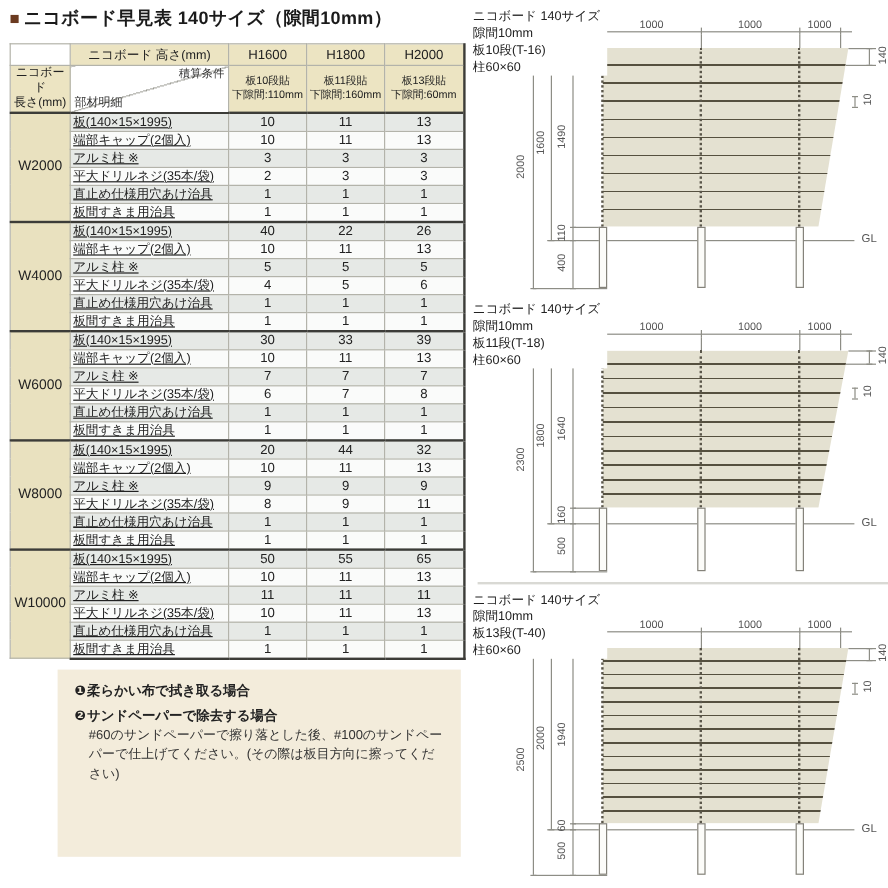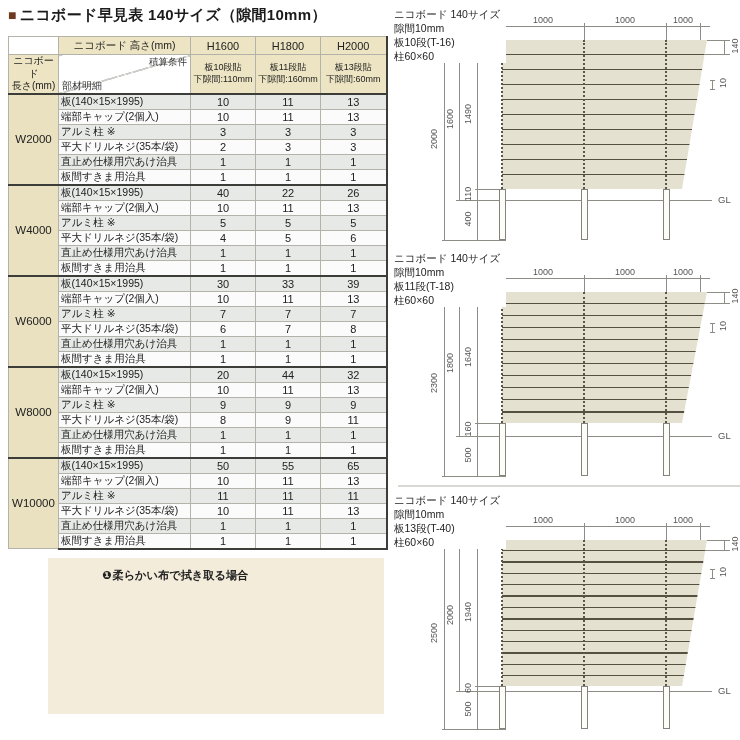--- a/index.html
+++ b/index.html
@@ -22,34 +22,34 @@
   td.len-cell{font-size:10px;font-weight:bold;text-align:center;line-height:1.25;border-left:2px solid #3c3c38;border-top:2px solid #3c3c38;}
   .toprow th{border-top:2px solid #3c3c38;}
   .lastcol{border-right:2px solid #3c3c38 !important;}
   td.diag-cell{position:relative;height:28px;background:#fff;
     background-image:linear-gradient(to bottom right,transparent 49.4%,#9a9a92 49.4%,#9a9a92 50.6%,transparent 50.6%);}
   .diag-top{position:absolute;right:3px;top:1px;font-size:9.5px;color:#333;}
   .diag-bottom{position:absolute;left:3px;bottom:1px;font-size:10px;color:#333;}
   td.sub-cell{font-size:9px;text-align:center;line-height:1.3;border-bottom:2px solid #3c3c38;}
   td.len-cell.subrow-b{border-bottom:2px solid #3c3c38;}
   td.wcell{background:#e9e1bf;font-size:11.5px;font-weight:bold;text-align:center;border-left:2px solid #3c3c38;}
-  td.part{font-size:10.5px;padding-left:4px;white-space:nowrap;overflow:hidden;height:13.4px;}
+  td.part{font-size:10.5px;padding-left:4px;white-space:nowrap;overflow:hidden;height:13.4px;text-decoration:underline;}
   td.val{font-size:11px;text-align:center;}
   tr.r0 td{background-color:#e6e9e6;}
   tr.r1 td{background-color:#fafbfa;}
   tr.r0 td.wcell, tr.r1 td.wcell{background-color:#e9e1bf;}
   tr.gtop td{border-top:2px solid #3c3c38;}
   tr.glast td{border-bottom:2px solid #3c3c38;}
   
   .footnote{position:absolute;left:10px;top:514px;width:378px;font-size:9.8px;line-height:1.5;color:#cf4a58;}
   .footnote div:last-child{padding-left:8px;}
   
   .care{position:absolute;left:48px;top:558px;width:336px;height:156px;background:#f3ecdb;box-sizing:border-box;padding:10px 12px 8px 14px;}
   .care-title{font-size:13px;font-weight:bold;color:#1b1b1b;border-bottom:1px solid #b5ae9e;padding-bottom:5px;margin-bottom:7px;}
-  .care-item{margin-bottom:6px;margin-left:40px;}
+  .care-item{margin-bottom:6px;}
   .care-head{font-size:11.2px;font-weight:bold;color:#222;}
   .care-num{margin-right:1px;}
   .care-body{font-size:10.8px;line-height:1.5;color:#333;margin-left:12px;margin-top:1px;}
   
   .diagram{position:absolute;left:392px;width:348px;overflow:visible;}
   #diag0{top:4px;height:243px;}
   #diag1{top:248px;height:241px;}
   #diag2{top:490px;height:250px;}
   .dheader{position:absolute;left:2px;top:4px;font-size:10.5px;line-height:1.32;color:#222;background:#fff;padding-right:6px;z-index:3;}
   .divider{position:absolute;left:398px;top:485px;width:342px;border-top:2px solid #d9d9d4;}
@@ -296,20 +296,24 @@
       </tr>
     </tbody>
 </table>
 
 <div class="footnote">
 </div>
 
 <div class="care">
   <div class="care-item">
     <div class="care-head"><span class="care-num">❶</span><span>柔らかい布で拭き取る場合</span></div>
+  </div>
+  <div class="care-item">
+    <div class="care-head"><span class="care-num">❷</span><span>サンドペーパーで除去する場合</span></div>
+    <div class="care-body">#60のサンドペーパーで擦り落とした後、#100のサンドペーパーで仕上げてください。(その際は板目方向に擦ってください)</div>
   </div>
 </div>
 
 <div class="diagram" id="diag0">
   <div class="dheader">
     <div>ニコボード 140サイズ</div>
     <div>隙間10mm</div>
     <div>板10段(T-16)</div>
     <div>柱60×60</div>
   </div>

